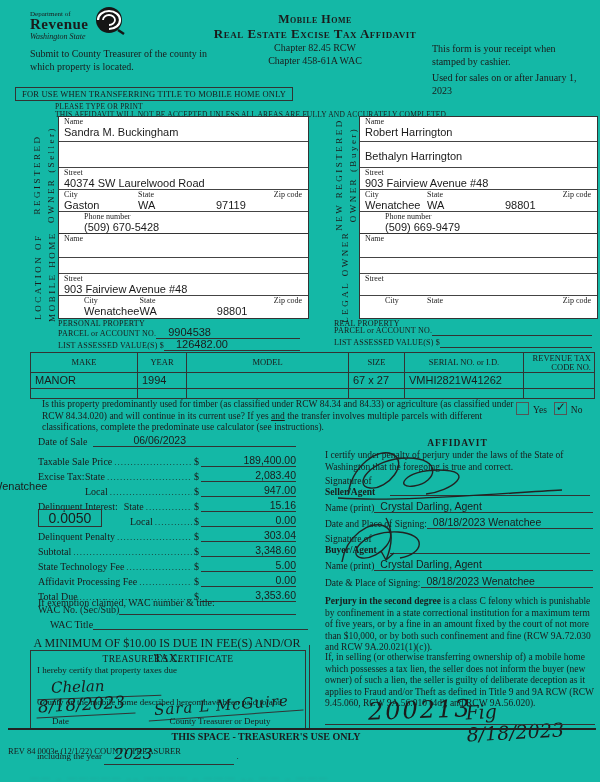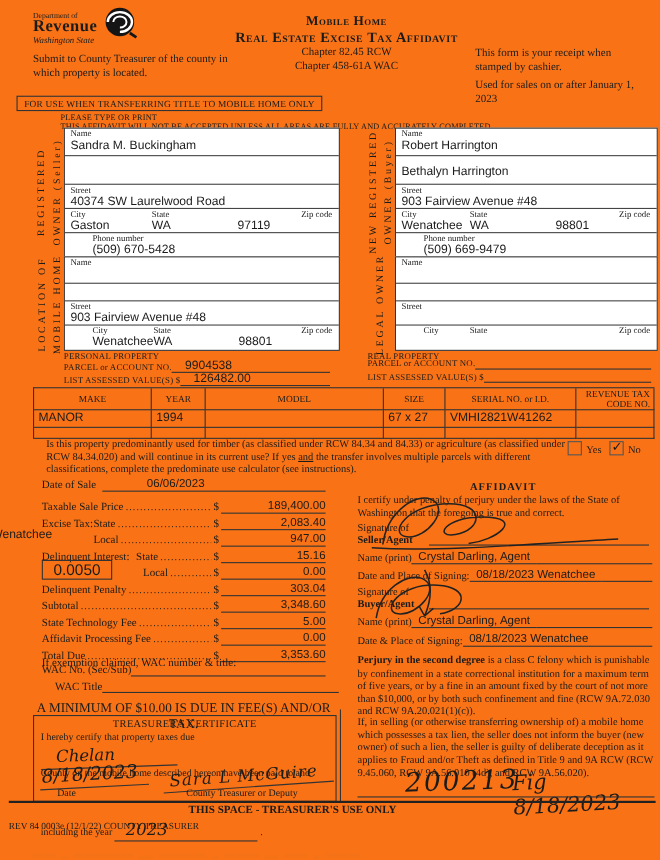--- a/index.html
+++ b/index.html
@@ -1,16 +1,16 @@
 <!DOCTYPE html>
 <html><head>
 <meta charset="utf-8">
 <style>
   html,body{margin:0;padding:0;background:#e8e8e8;}
-  .page{position:relative;width:600px;height:782px;background:#f97316;overflow:hidden;
+  .page{position:relative;width:600px;height:782px;background:#14b8a6;overflow:hidden;
         font-family:"Liberation Serif",serif;color:#1b1b1b;}
   .abs{position:absolute;}
   
   .logo-dept{font-size:7px;}
   .logo-rev{font-size:15px;font-weight:bold;letter-spacing:.5px;line-height:.9;}
   .logo-state{font-size:8px;font-style:italic;}
   .title1{font-size:12px;font-weight:bold;font-variant:small-caps;letter-spacing:.5px;text-align:center;}
   .title2{font-size:13px;font-weight:bold;font-variant:small-caps;letter-spacing:.5px;text-align:center;}
   .chapters{font-size:10px;text-align:center;line-height:1.25;}
   .hnote{font-size:10px;line-height:1.25;}

